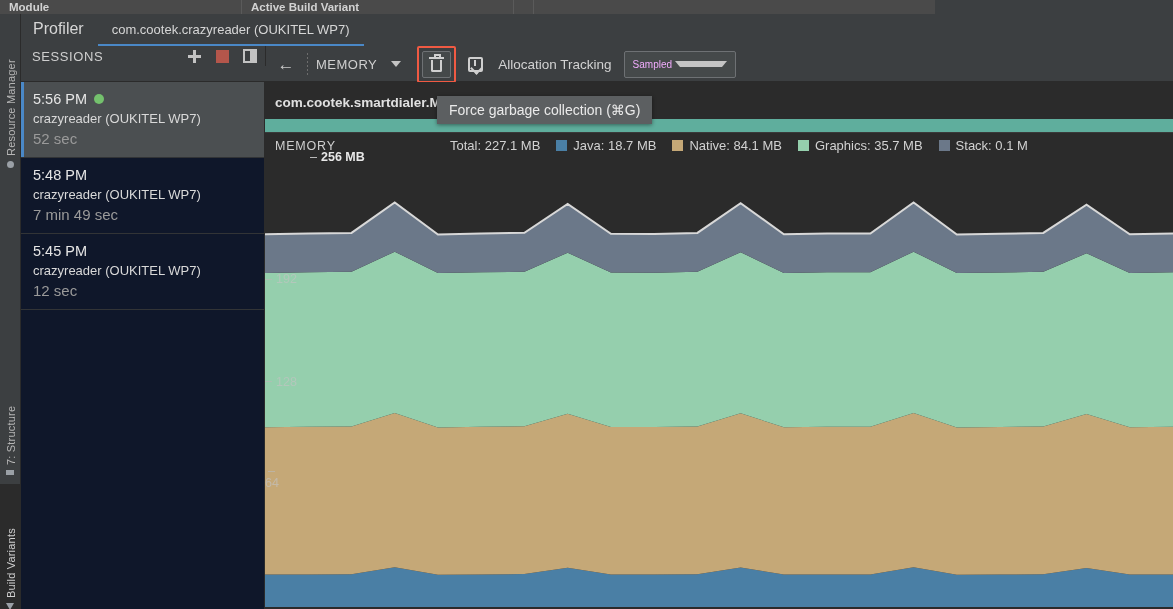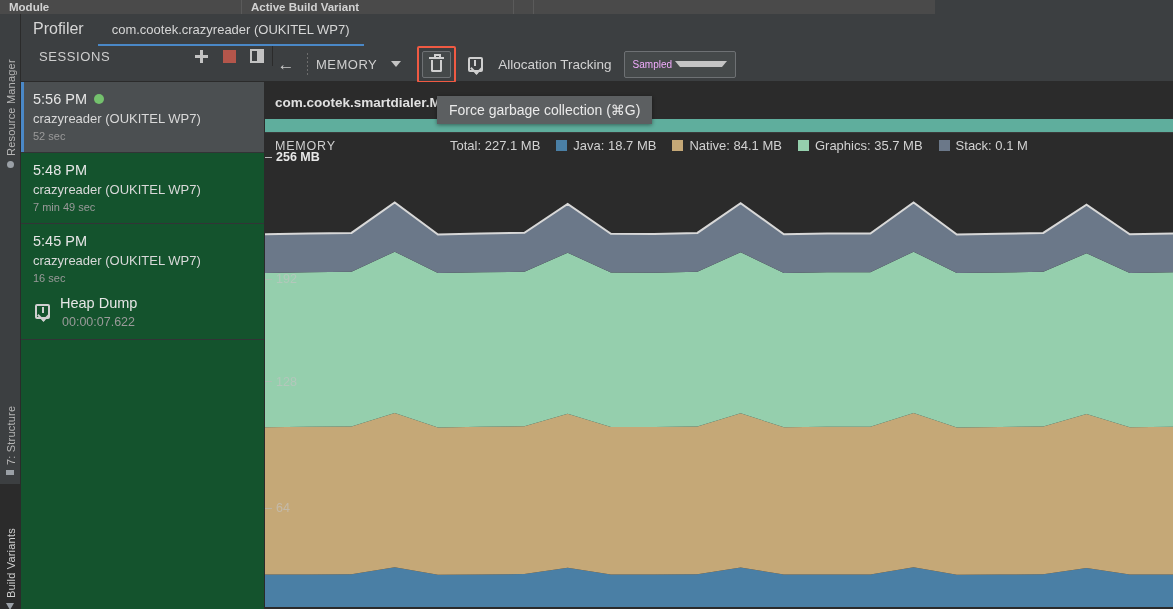--- a/index.html
+++ b/index.html
@@ -68,21 +68,21 @@
     border-bottom: 2px solid transparent; white-space: nowrap;
   }
   .tab.active { border-bottom-color: #4a88c7; }
 
   
   .toolrow {
     position: absolute; left: 21px; top: 46px; width: 1152px; height: 36px;
     background: #3c3f41; border-bottom: 1px solid #2b2b2b;
   }
   .sessions-tools {
-    position: absolute; left: 8px; top: 0; width: 244px; height: 20px;
+    position: absolute; left: 1px; top: 0; width: 244px; height: 20px;
     display: flex; align-items: center;
     border-right: 1px solid #2b2b2b;
   }
   .sessions-title {
     color: #cfcfcf; font-size: 13px; letter-spacing: .6px; padding-left: 10px; flex: 1;
   }
   .ibtn {
     width: 26px; height: 26px; display: flex; align-items: center; justify-content: center;
     margin-right: 2px; border-radius: 2px;
   }
@@ -154,36 +154,36 @@
   .combo span { color: #f0abfc; font-size: 10px; flex: 1; }
   .combo .cbcaret {
     width: 0; height: 0;
     border-left: 5px solid transparent; border-right: 5px solid transparent;
     border-top: 6px solid #c4c4c4;
   }
 
   
   .sessions-panel {
     position: absolute; left: 21px; top: 82px; width: 244px; height: 527px;
-    background: #14532d; border-right: 1px solid #2b2b2b; overflow: hidden;
+    background: #0f172a; border-right: 1px solid #2b2b2b; overflow: hidden;
   }
   .session {
     padding: 9px 10px 10px 12px; border-bottom: 1px solid #323436;
     position: relative;
   }
   .session.selected { background: #4b4f51; }
   .session.selected::before {
     content: ""; position: absolute; left: 0; top: 0; bottom: 0; width: 3px; background: #4a88c7;
   }
   .s-time {
     color: #e6e6e6; font-size: 14.5px; display: flex; align-items: center; gap: 7px;
   }
   .livedot { width: 10px; height: 10px; border-radius: 50%; background: #74c16d; }
   .s-proc { color: #d9d9d9; font-size: 13px; margin-top: 4px; }
-  .s-dur { color: #9a9a9a; font-size: 11px; margin-top: 4px; }
+  .s-dur { color: #9a9a9a; font-size: 15px; margin-top: 4px; }
   .heapdump { display: flex; align-items: center; gap: 10px; margin-top: 10px; padding-left: 2px; }
   .hd-text .hd-title { color: #e6e6e6; font-size: 14.5px; }
   .hd-text .hd-sub { color: #9a9a9a; font-size: 12.5px; margin-top: 3px; padding-left: 2px; }
 
   
   .mainpane {
     position: absolute; left: 265px; top: 82px; width: 908px; height: 527px;
     background: #2b2b2b; overflow: hidden;
   }
   .activity-row { position: relative; height: 50px; }
@@ -207,21 +207,21 @@
   .legend .item { display: flex; align-items: center; gap: 6px; color: #d2d2d2; font-size: 13px; }
   .swatch { width: 11px; height: 11px; flex: none; }
 
   .chartzone { position: relative; height: 449px; background: #2b2b2b; }
   .yaxis { position: absolute; left: 0; top: 0; width: 60px; height: 449px; z-index: 4; }
   .ytick {
     position: absolute; left: 0; display: flex; align-items: center; gap: 4px;
     color: #c9c9c9; font-size: 12.5px; white-space: nowrap;
   }
   .ytick .dash { display: block; width: 7px; height: 1px; background: #b9b9b9; }
-  .ytick.top { color: #e8e8e8; font-weight: bold; }
+  .ytick.top { color: #e8e8e8; font-weight: bold; padding-left: 45px; }
   .ytick.dim { color: #c3c3c3; opacity: .65; }
   .chartsvg { position: absolute; left: 0; top: 0; width: 908px; height: 449px; }
   .watermark {
     position: absolute; right: 12px; bottom: 14px; z-index: 5;
     color: #e2ecf2; font-size: 14px; opacity: .92;
   }
 
   
   .tooltip {
     position: absolute; left: 437px; top: 96px; z-index: 40;
@@ -327,28 +327,21 @@
       </div>
       <div class="s-proc">crazyreader (OUKITEL WP7)</div>
       <div class="s-dur">7 min 49 sec</div>
     </div>
 
     <div class="session">
       <div class="s-time">
         <span>5:45 PM</span>
       </div>
       <div class="s-proc">crazyreader (OUKITEL WP7)</div>
-      <div class="s-dur">16 sec</div>
-      <div class="heapdump">
-        <span class="dlico"></span>
-        <span class="hd-text">
-          <span class="hd-title">Heap Dump</span>
-          <span class="hd-sub" style="display:block;">00:00:07.622</span>
-        </span>
-      </div>
+      <div class="s-dur">12 sec</div>
     </div>
 
   </div>
 
   <div class="mainpane">
 
     <div class="activity-row">
       <div class="activity-label">com.cootek.smartdialer.MainActivity</div>
       <div class="tick-mark"></div>
       <div class="activity-bar" style="background: rgb(95, 174, 157);"></div>
@@ -393,21 +386,21 @@
             <span>256 MB</span>
         </div>
         <div class="ytick dim" id="yt1" style="top: 114px; justify-content: flex-end;">
           <span class="dash"></span>
             <span>192</span>
         </div>
         <div class="ytick dim" id="yt2" style="top: 216.5px; justify-content: flex-end;">
           <span class="dash"></span>
             <span>128</span>
         </div>
-        <div class="ytick dim" id="yt3" style="top: 343px;">
+        <div class="ytick dim" id="yt3" style="top: 313px; flex-direction: column;">
           <span class="dash"></span>
             <span>64</span>
         </div>
       </div>
     </div>
 
   </div>
 
   <div class="tooltip">Force garbage collection (⌘G)</div>
 

